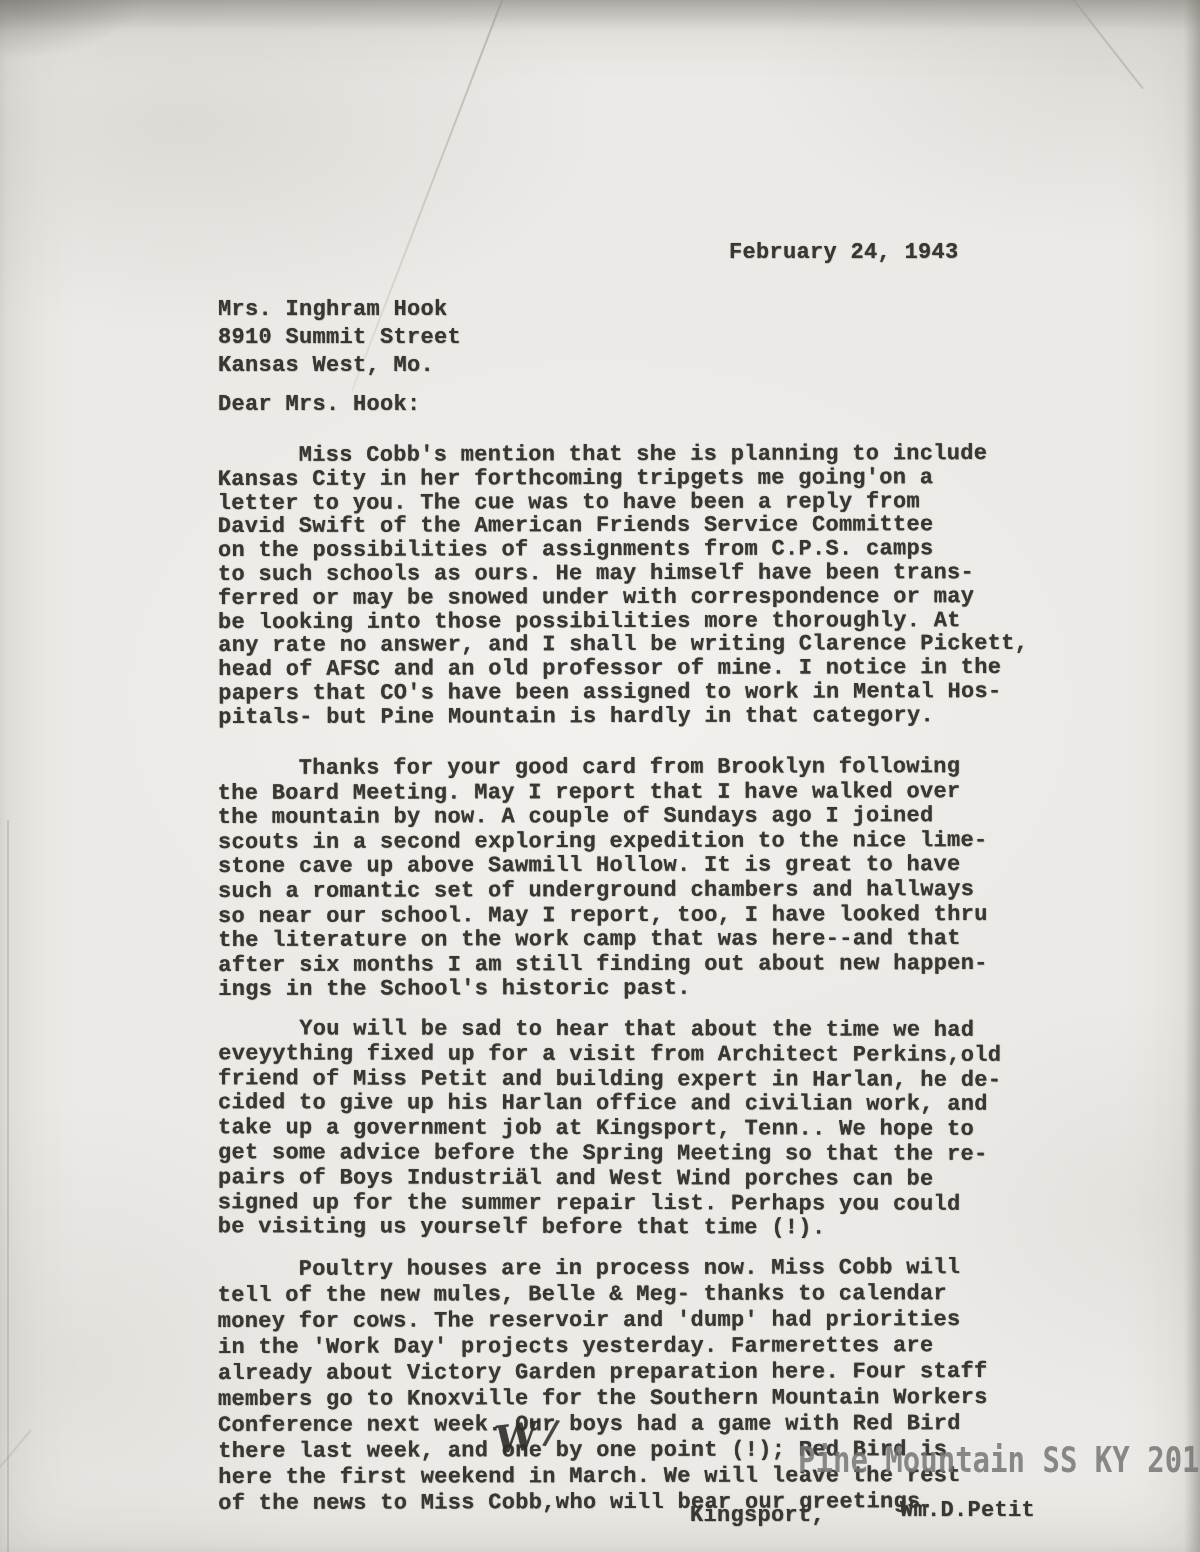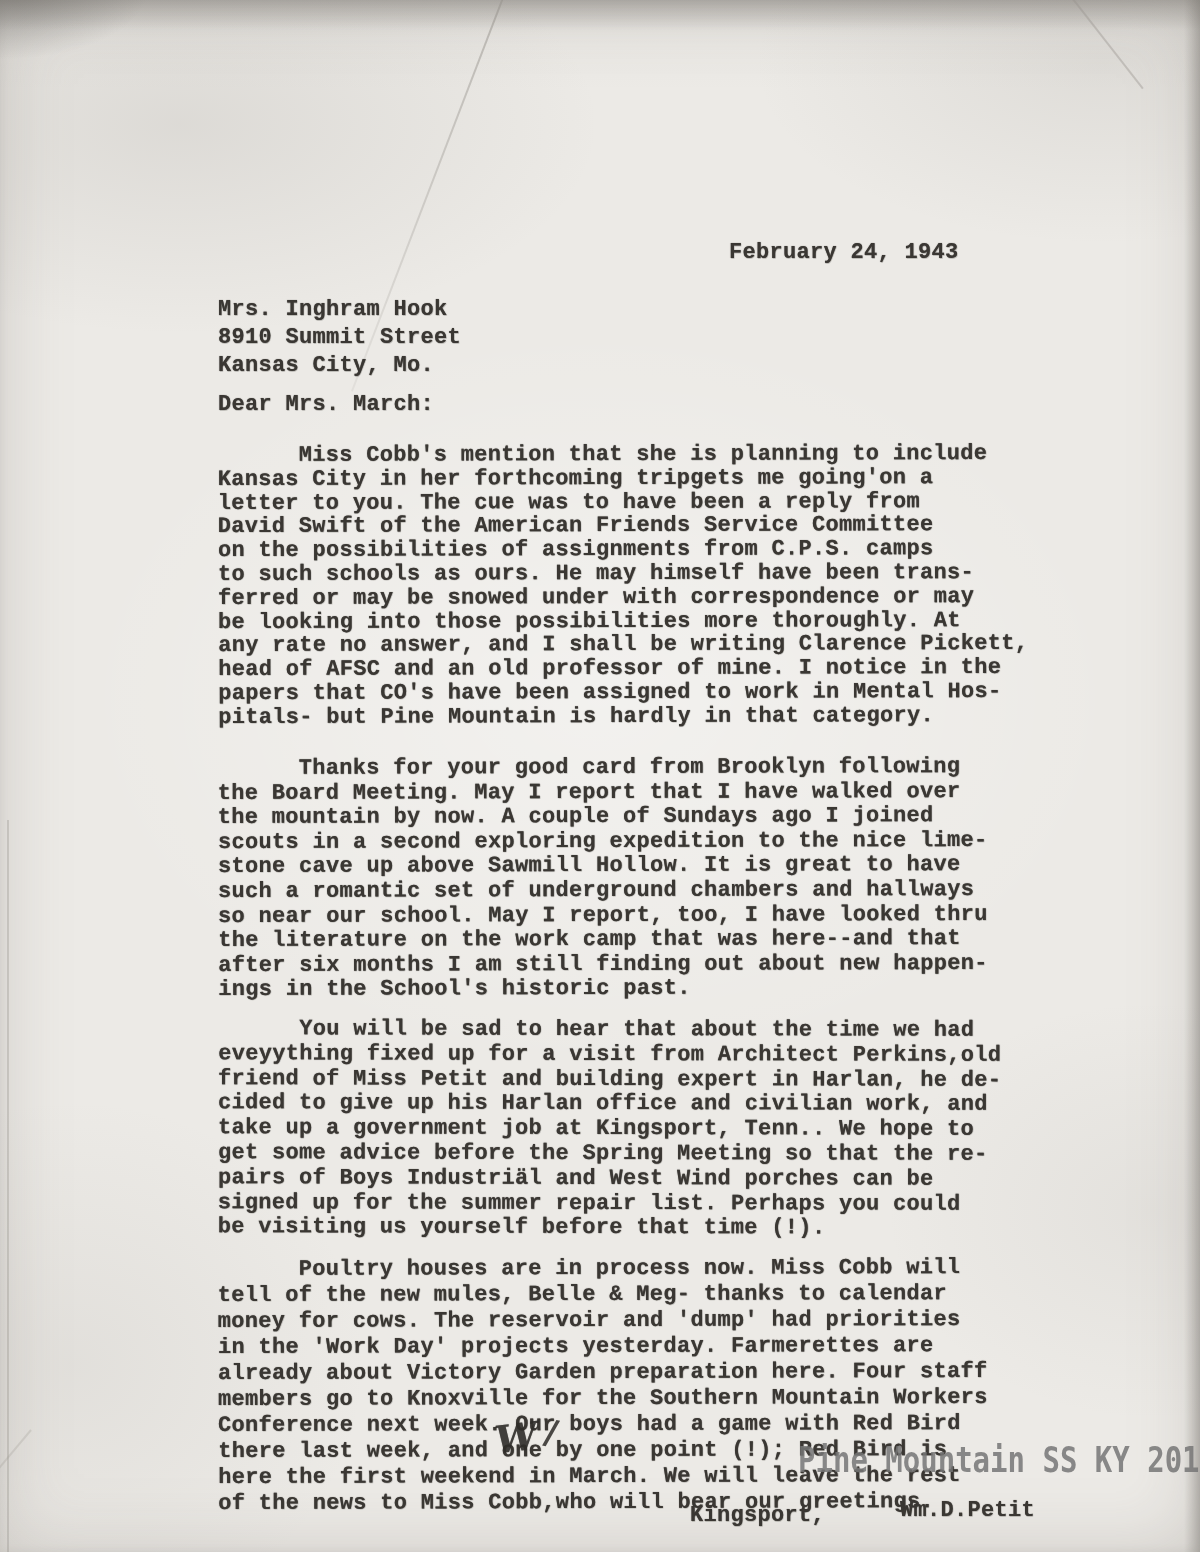--- a/index.html
+++ b/index.html
@@ -83,24 +83,24 @@
   <div class="crease crease-tr"></div>
   <div class="crease crease-right"></div>
   <div class="crease crease-left"></div>
   <div class="crease crease-bl"></div>
 
   <div class="abs tw" style="left:688px;top:240px;margin-left:41px;">February 24, 1943</div>
 
   <div class="abs tw addr" style="left:218px;top:296px;">
       <div class="line">Mrs. Inghram Hook</div>
       <div class="line">8910 Summit Street</div>
-      <div class="line">Kansas City, Mo.</div>
+      <div class="line">Kansas West, Mo.</div>
     </div>
 
-  <div class="abs tw" style="left:218px;top:392px;">Dear Mrs. March:</div>
+  <div class="abs tw" style="left:218px;top:392px;">Dear Mrs. Hook:</div>
 
   <div class="abs tw para p1" style="left:218px;top:443px;">
       <div class="line">      Miss Cobb's mention that she is planning to include</div>
       <div class="line">Kansas City in her forthcoming tripgets me going'on a</div>
       <div class="line">letter to you. The cue was to have been a reply from</div>
       <div class="line">David Swift of the American Friends Service Committee</div>
       <div class="line">on the possibilities of assignments from C.P.S. camps</div>
       <div class="line">to such schools as ours. He may himself have been trans-</div>
       <div class="line">ferred or may be snowed under with correspondence or may</div>
       <div class="line">be looking into those possibilities more thoroughly. At</div>

